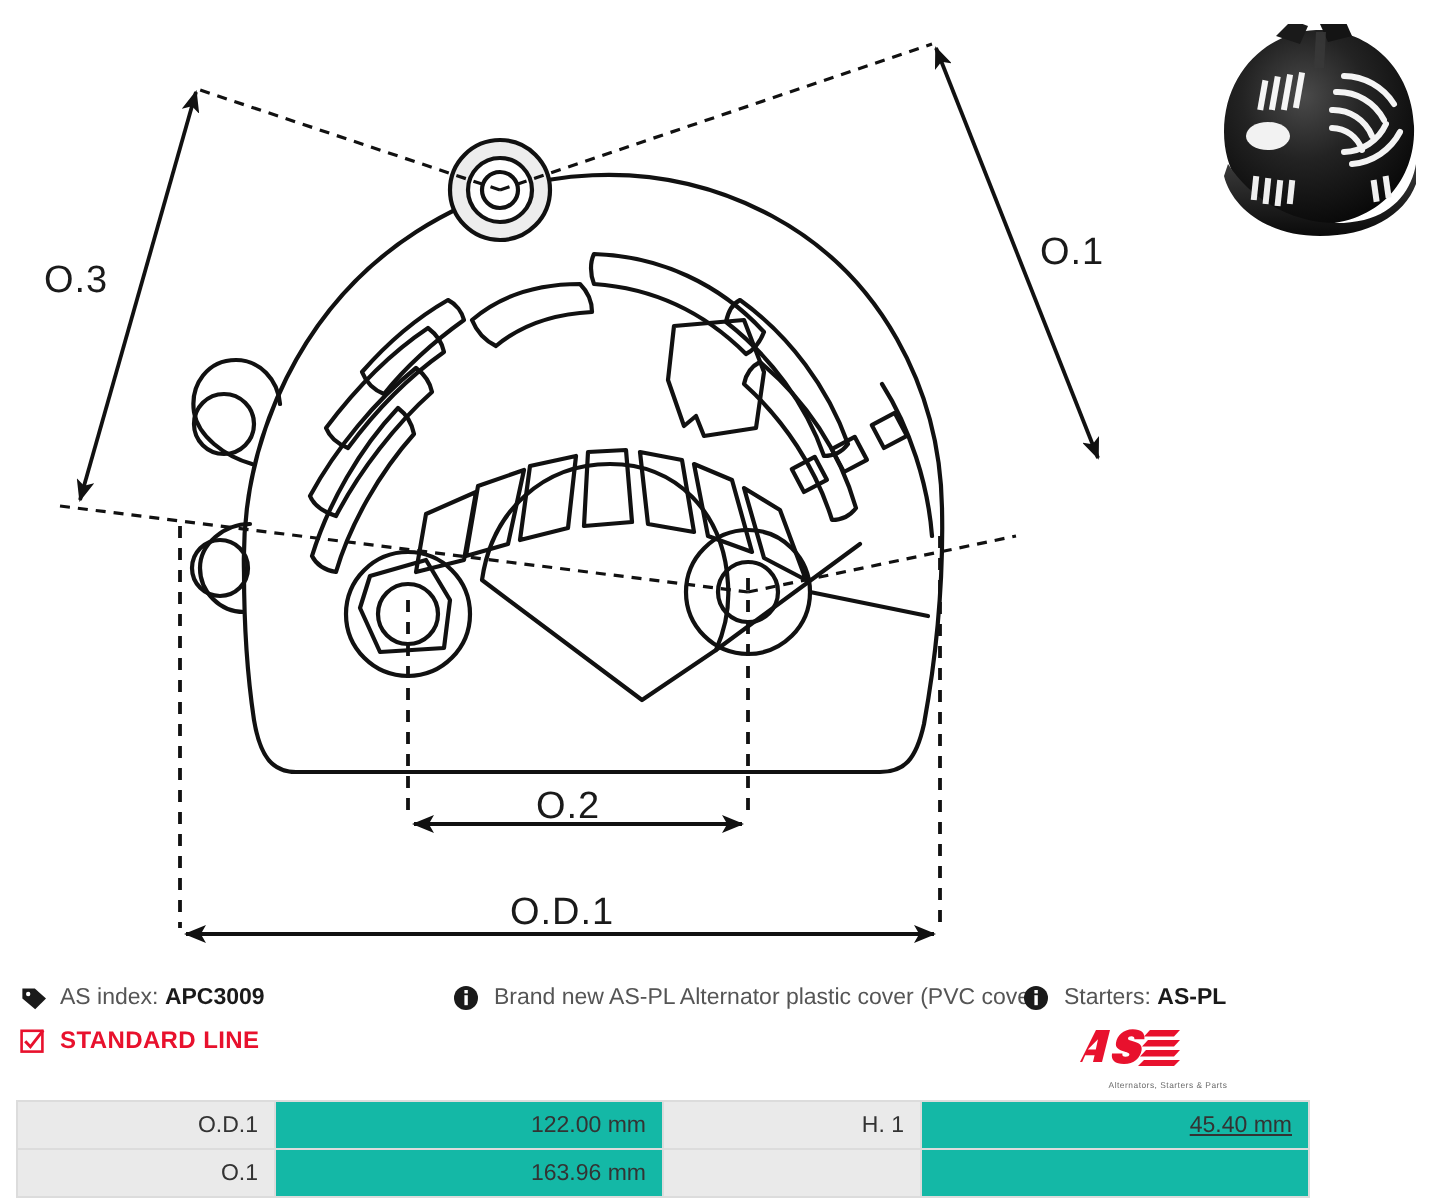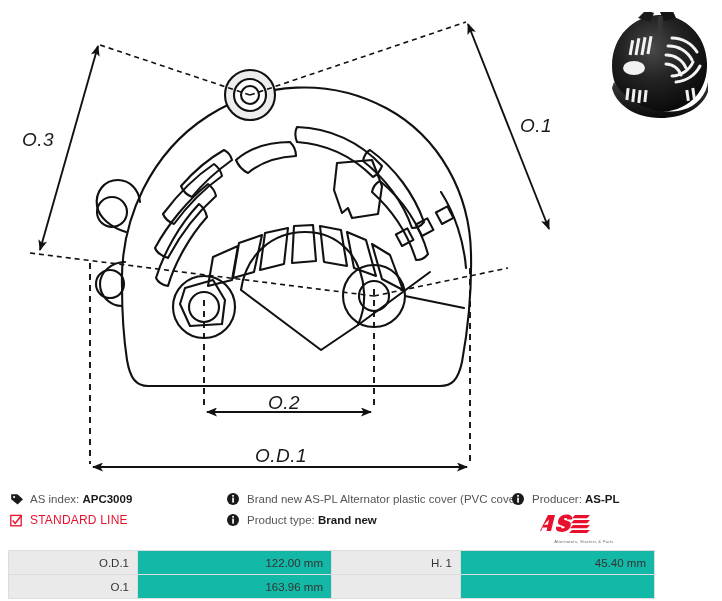--- a/index.html
+++ b/index.html
@@ -16,21 +16,20 @@
     position: relative;
   }
 
   
   #drawing-area {
     position: absolute;
     left: 0;
     top: 0;
     width: 722px;
     height: 492px;
-    font-style: italic;
   }
   #drawing-svg {
     display: block;
   }
   .dim-label {
     font-family: "Liberation Sans", sans-serif;
     font-size: 19px;
     fill: #1a1a1a;
     letter-spacing: 0.5px;
   }
@@ -69,21 +68,21 @@
     font-size: 11.5px;
     color: #555555;
     white-space: nowrap;
   }
   .info-text b {
     color: #1a1a1a;
     font-weight: bold;
   }
   .info-text.std-line {
     color: #e8112d;
-    font-weight: normal;
+    font-weight: bold;
     font-size: 12px;
     letter-spacing: 0.2px;
   }
 
   
   .icon-tag svg { display:block; }
   
   .icon-info svg { display:block; }
   
   .icon-check svg { display:block; }
@@ -131,21 +130,21 @@
   td.key {
     background: #eaeaea;
     color: #444444;
   }
   td.val {
     background: #14b8a6;
   }
   .col-k1 { width: 112px; }
   .col-v1 { width: 177px; }
   .col-k2 { width: 112px; margin-top: 33px; }
-  .col-v2 { width: 177px; }
+  .col-v2 { width: 177px; text-decoration: underline; }
 </style>
 </head>
 <body>
 
 <div id="drawing-area">
   <svg id="drawing-svg" width="722" height="492" viewBox="0 0 722 492">
 
     <defs>
       <marker id="arrEnd" markerWidth="11" markerHeight="9" refX="10" refY="4.5" orient="auto" markerUnits="userSpaceOnUse">
         <path d="M0,0 L11,4.5 L0,9 L2.6,4.5 Z" fill="#111"></path>
@@ -385,47 +384,34 @@
       <span class="info-icon icon-info">
         <svg width="12" height="12" viewBox="0 0 12 12">
           <circle cx="6" cy="6" r="6" fill="#1a1a1a"></circle>
           <rect x="5.2" y="2.0" width="1.7" height="1.7" fill="#ffffff"></rect>
           <rect x="5.2" y="4.6" width="1.7" height="5.0" fill="#ffffff"></rect>
         </svg>
       </span>
       <span class="info-text">Brand new AS-PL Alternator plastic cover (PVC cover)</span>
     </div>
 
+  </div>
+
+  <div class="info-col" id="info-col-right">
+
     <div class="info-row">
       <span class="info-icon icon-info">
         <svg width="12" height="12" viewBox="0 0 12 12">
           <circle cx="6" cy="6" r="6" fill="#1a1a1a"></circle>
           <rect x="5.2" y="2.0" width="1.7" height="1.7" fill="#ffffff"></rect>
           <rect x="5.2" y="4.6" width="1.7" height="5.0" fill="#ffffff"></rect>
         </svg>
       </span>
       <span class="info-text">
-        <span>Product type:</span>
-        <b>Brand new</b>
-      </span>
-    </div>
-  </div>
-
-  <div class="info-col" id="info-col-right">
-
-    <div class="info-row">
-      <span class="info-icon icon-info">
-        <svg width="12" height="12" viewBox="0 0 12 12">
-          <circle cx="6" cy="6" r="6" fill="#1a1a1a"></circle>
-          <rect x="5.2" y="2.0" width="1.7" height="1.7" fill="#ffffff"></rect>
-          <rect x="5.2" y="4.6" width="1.7" height="5.0" fill="#ffffff"></rect>
-        </svg>
-      </span>
-      <span class="info-text">
-        <span>Producer:</span>
+        <span>Starters:</span>
         <b>AS-PL</b>
       </span>
     </div>
 
     <div id="brand-logo">
       <svg width="86" height="20" viewBox="0 0 86 20">
 
         <g fill="#e8112d">
           <path d="M12,17 L20,1 L27,1 L23,17 L18.5,17 L19.3,13.6 L14.6,13.6 L13.1,17 Z
                    M15.9,10.7 L19.9,10.7 L21.0,5.6 Z"></path>

